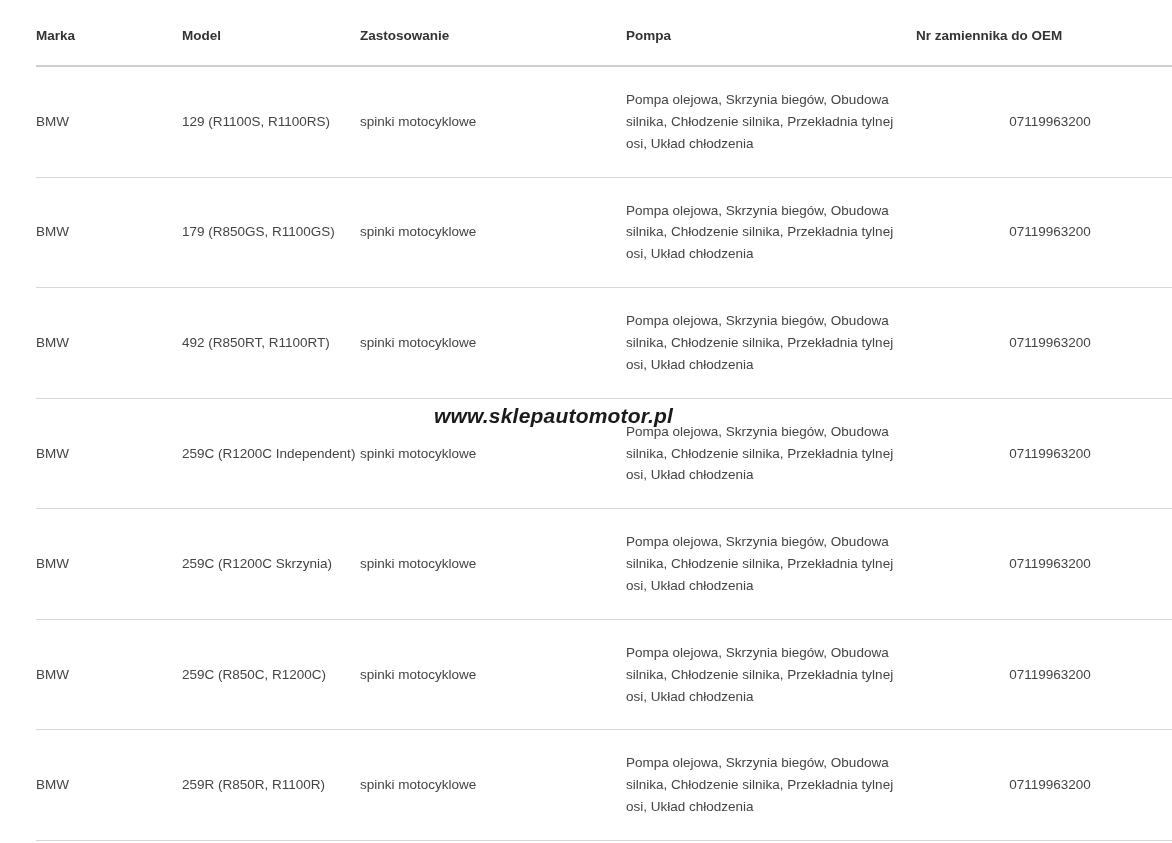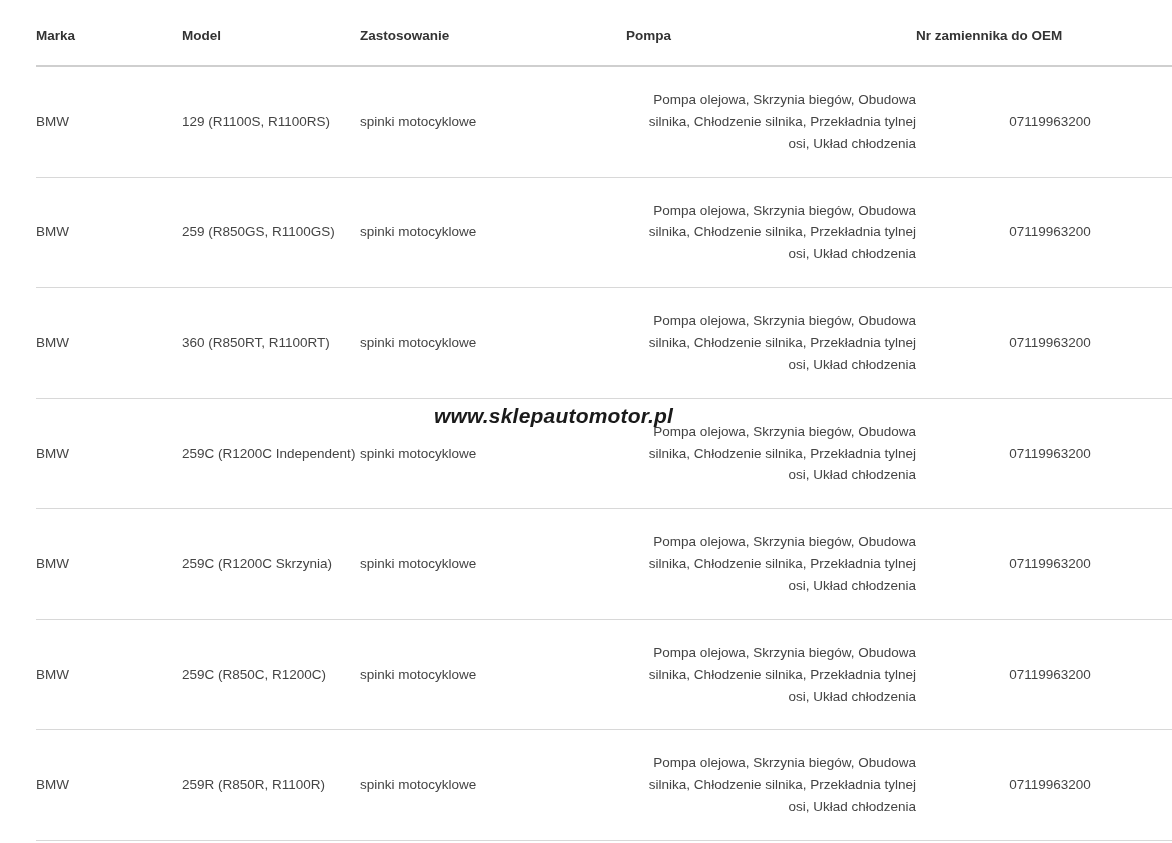--- a/index.html
+++ b/index.html
@@ -59,21 +59,20 @@
 
   th.c2-head, td.c2-cell { padding-left: 0; }
 
   .model-cell { white-space: nowrap; }
   .oem-cell { text-align: center; padding-right: 4px; }
   .oem-head { text-align: left; padding-left: 4px; margin-left: 32px; }
 
   .desc {
     display: block;
     max-width: 292px;
-    text-align: right;
   }
 
   .watermark {
     position: absolute;
     left: 434px;
     top: 404px;
     font-size: 21px;
     font-weight: bold;
     font-style: italic;
     color: #1a1a1a;
@@ -110,30 +109,30 @@
         <td>BMW</td>
         <td class="model-cell">129 (R1100S, R1100RS)</td>
         <td>spinki motocyklowe</td>
         <td>
             <span class="desc">Pompa olejowa, Skrzynia biegów, Obudowa silnika, Chłodzenie silnika, Przekładnia tylnej osi, Układ chłodzenia</span>
           </td>
         <td class="oem-cell">07119963200</td>
       </tr>
       <tr>
         <td>BMW</td>
-        <td class="model-cell">259 (R850GS, R1100GS)</td>
+        <td class="model-cell">179 (R850GS, R1100GS)</td>
         <td>spinki motocyklowe</td>
         <td>
             <span class="desc">Pompa olejowa, Skrzynia biegów, Obudowa silnika, Chłodzenie silnika, Przekładnia tylnej osi, Układ chłodzenia</span>
           </td>
         <td class="oem-cell">07119963200</td>
       </tr>
       <tr>
         <td>BMW</td>
-        <td class="model-cell">360 (R850RT, R1100RT)</td>
+        <td class="model-cell">492 (R850RT, R1100RT)</td>
         <td>spinki motocyklowe</td>
         <td>
             <span class="desc">Pompa olejowa, Skrzynia biegów, Obudowa silnika, Chłodzenie silnika, Przekładnia tylnej osi, Układ chłodzenia</span>
           </td>
         <td class="oem-cell">07119963200</td>
       </tr>
       <tr>
         <td>BMW</td>
         <td class="model-cell">259C (R1200C Independent)</td>
         <td>spinki motocyklowe</td>

